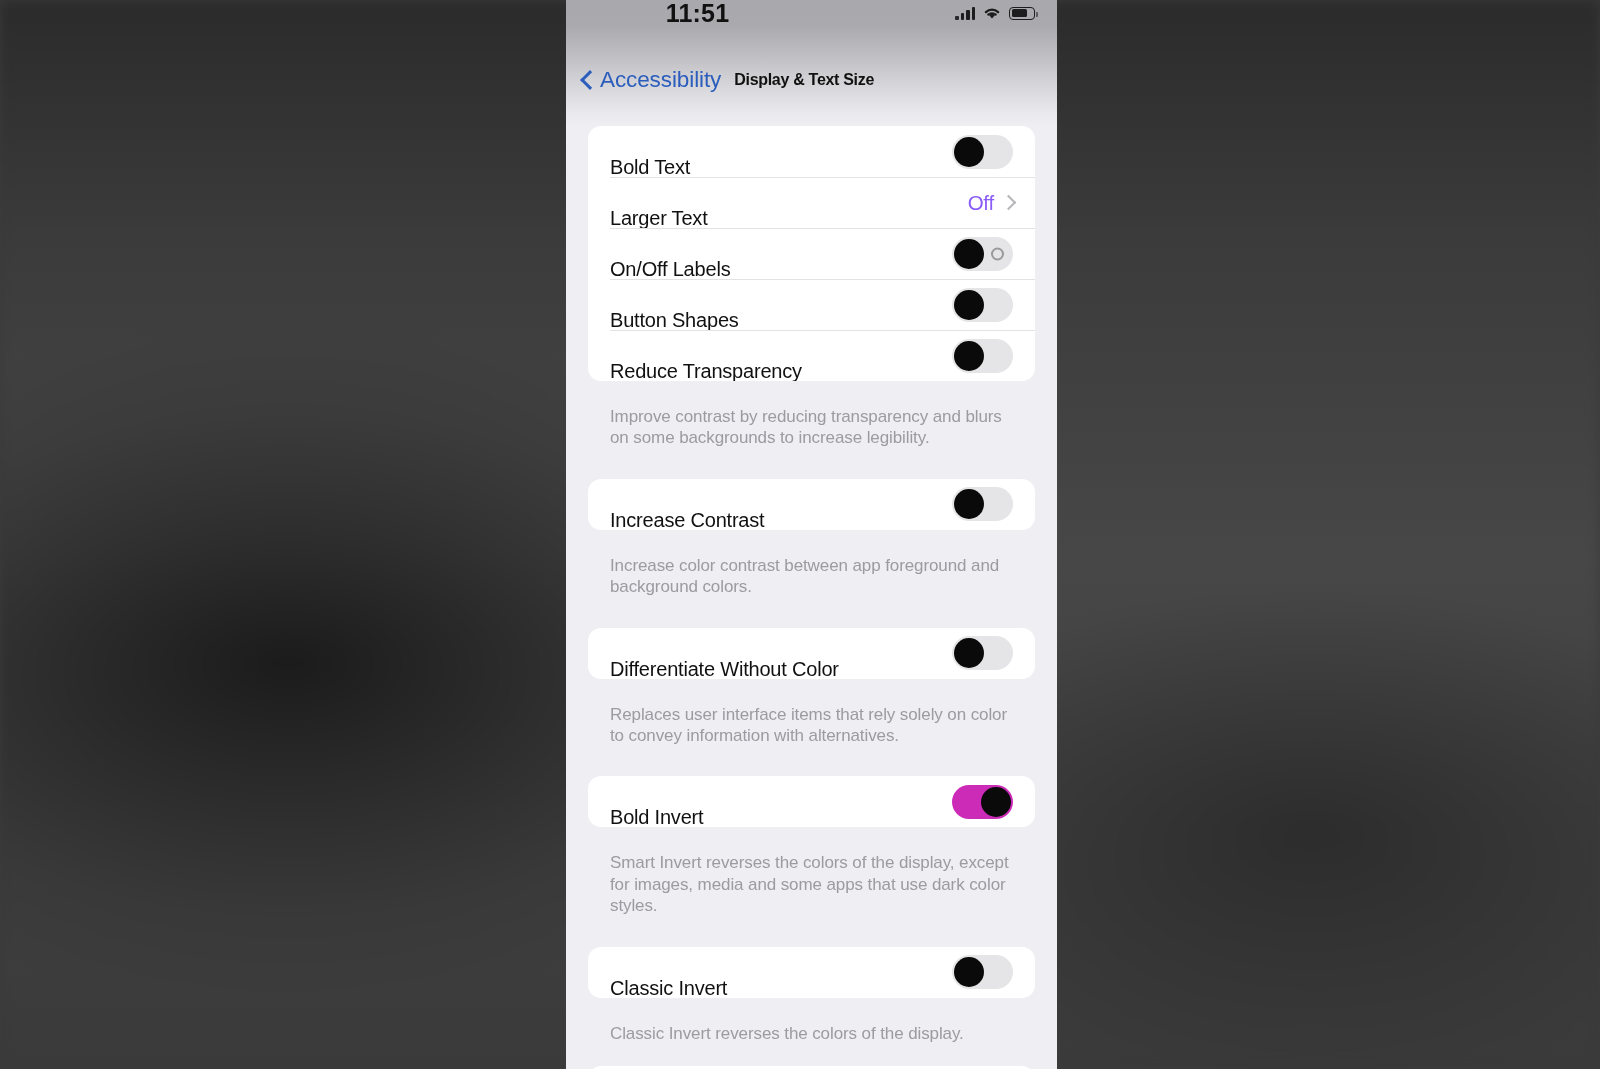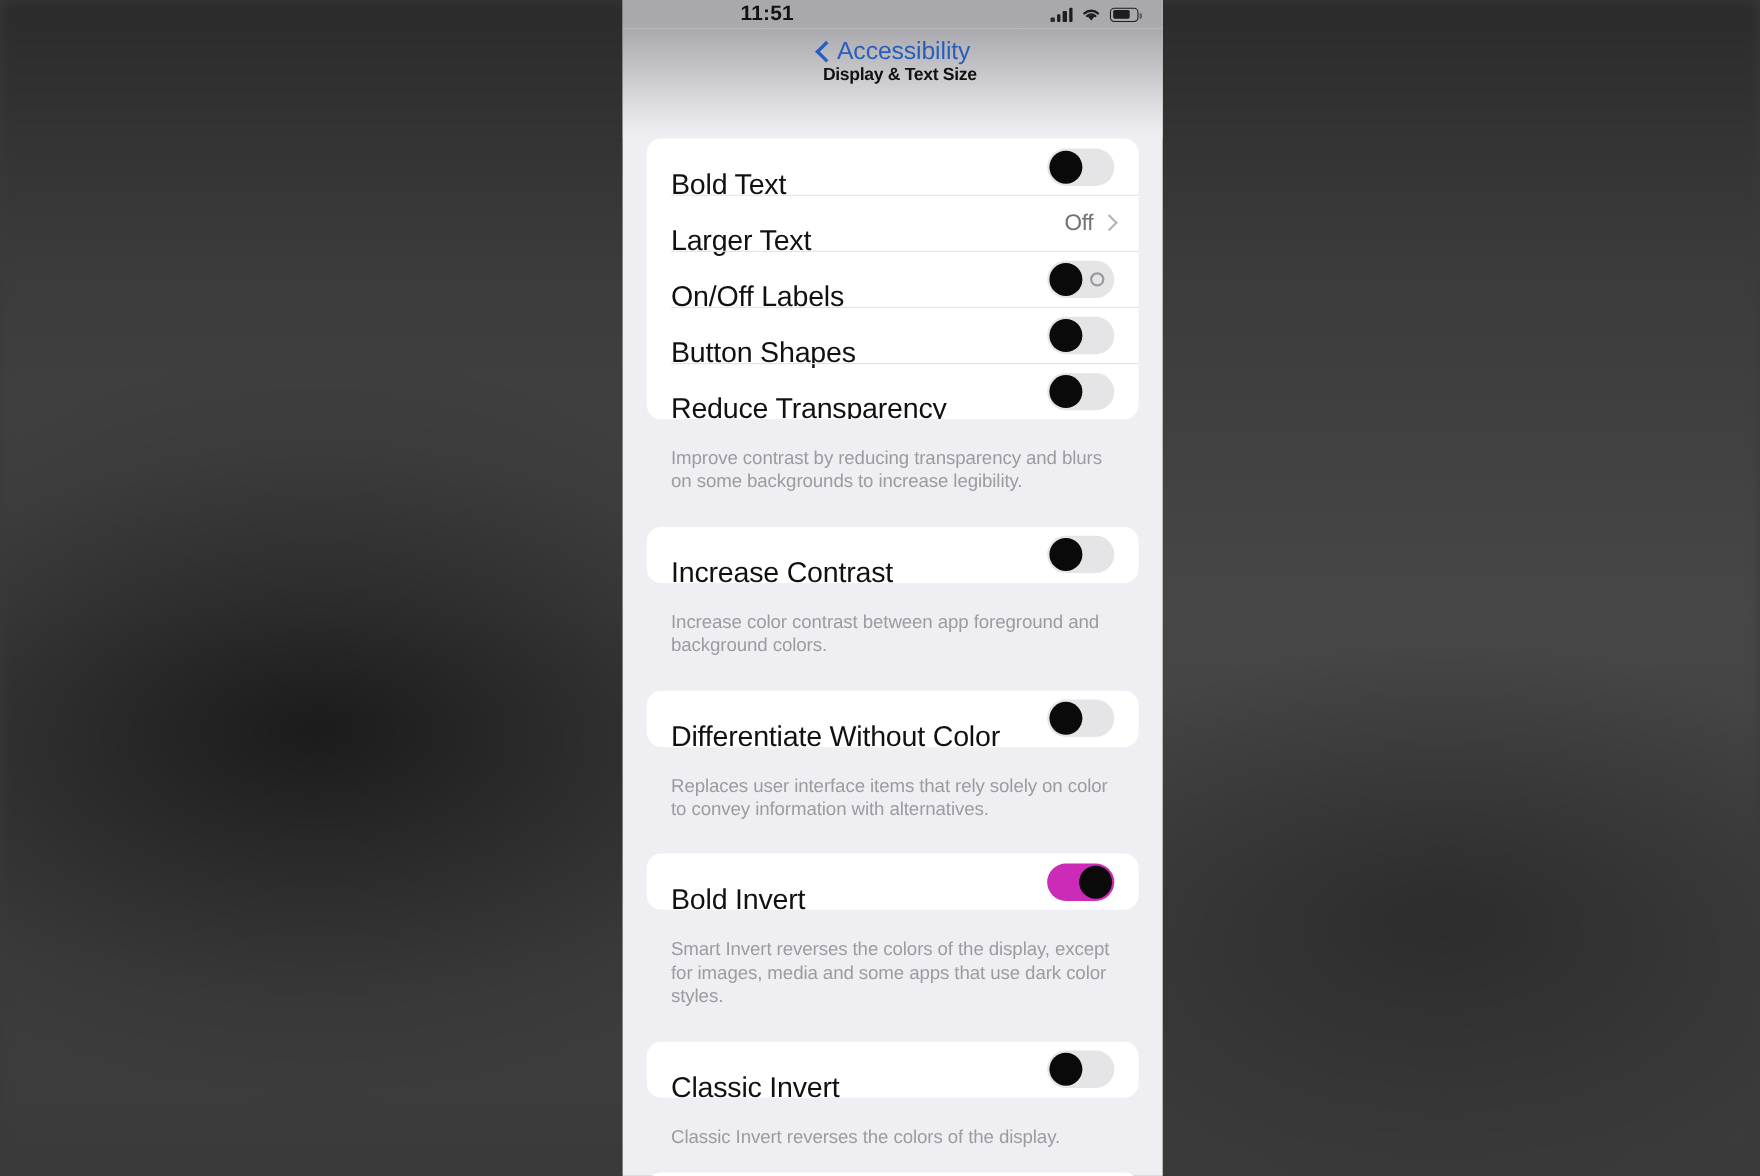--- a/index.html
+++ b/index.html
@@ -45,21 +45,21 @@
     height: 26px;
     background: linear-gradient(180deg, #a8a8ad 0%, #a9a9ae 100%);
     display: flex;
     align-items: center;
     padding: 0 22px;
   }
   .status-time {
     position: absolute;
     left: 0; right: 0;
     text-align: center;
-    font-size: 19px;
+    font-size: 25px;
     font-weight: bold;
     color: #111;
     letter-spacing: 0.2px;
     transform: translateX(-114px);
   }
   .status-right {
     position: absolute;
     right: 22px;
     display: flex;
     align-items: center;
@@ -89,21 +89,20 @@
   .batt span { display: block; height: 100%; width: 72%; background: #1d1d1f; border-radius: 1.5px; }
 
   
   .navbar {
     height: 100px;
     background: linear-gradient(180deg, #a9a9ae 0%, #bdbdc2 28%, #d8d8dc 62%, #e9e9ee 88%, #eeeef3 100%);
     display: flex;
     align-items: center;
     padding: 0 14px;
     padding-top: 8px;
-    flex-direction: column;
   }
   .back {
     display: flex;
     align-items: center;
     gap: 7px;
     cursor: pointer;
   }
   .chev-back {
     width: 13px; height: 22px;
     position: relative;
@@ -150,33 +149,33 @@
     position: relative;
   }
   .row + .row::before {
     content: "";
     position: absolute;
     left: 22px; right: 0; top: 0;
     height: 1px;
     background: #e3e3e6;
   }
   .row-label {
-    font-size: 26px;
+    font-size: 20px;
     color: #111;
     letter-spacing: -0.2px;
     margin-top: 32px;
   }
   .row-right {
     display: flex;
     align-items: center;
     gap: 9px;
   }
   .row-value {
     font-size: 20.5px;
-    color: #737373;
+    color: #8b5cf6;
     letter-spacing: -0.2px;
   }
   .chev-right {
     width: 10px; height: 17px;
     position: relative;
   }
   .chev-right::before {
     content: "";
     position: absolute;
     left: 0px; top: 3px;

